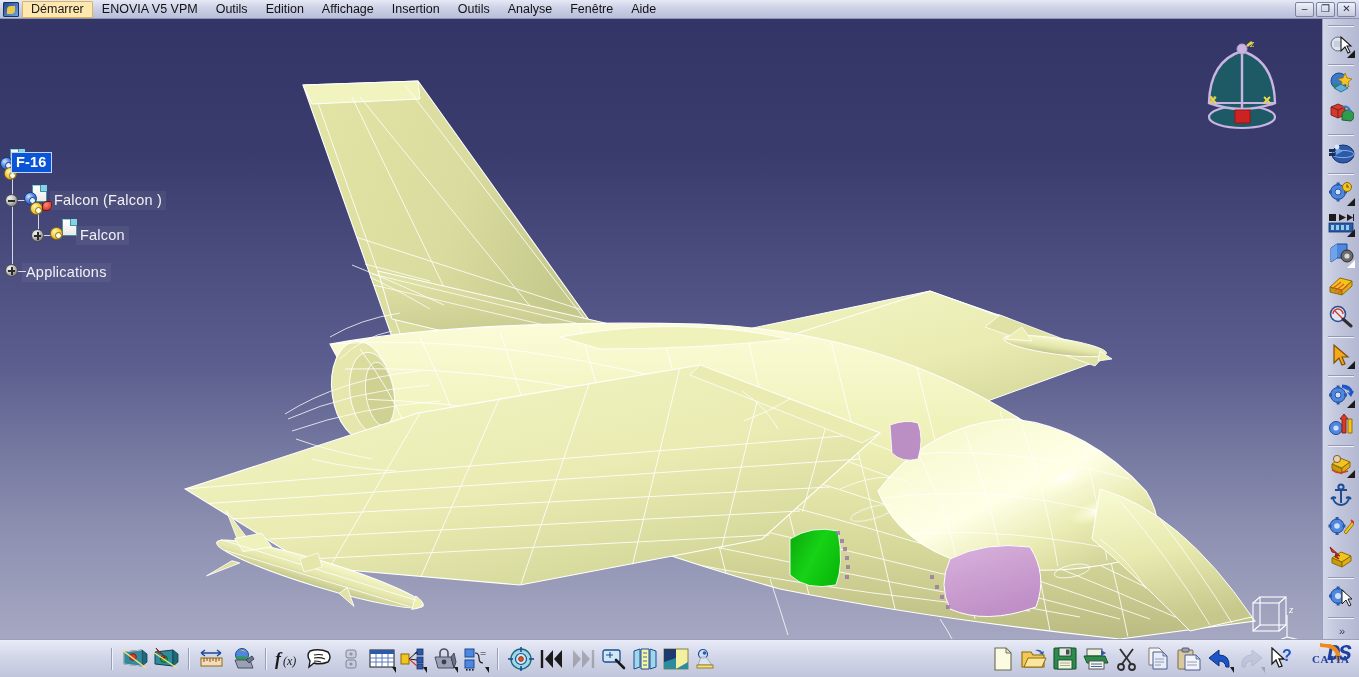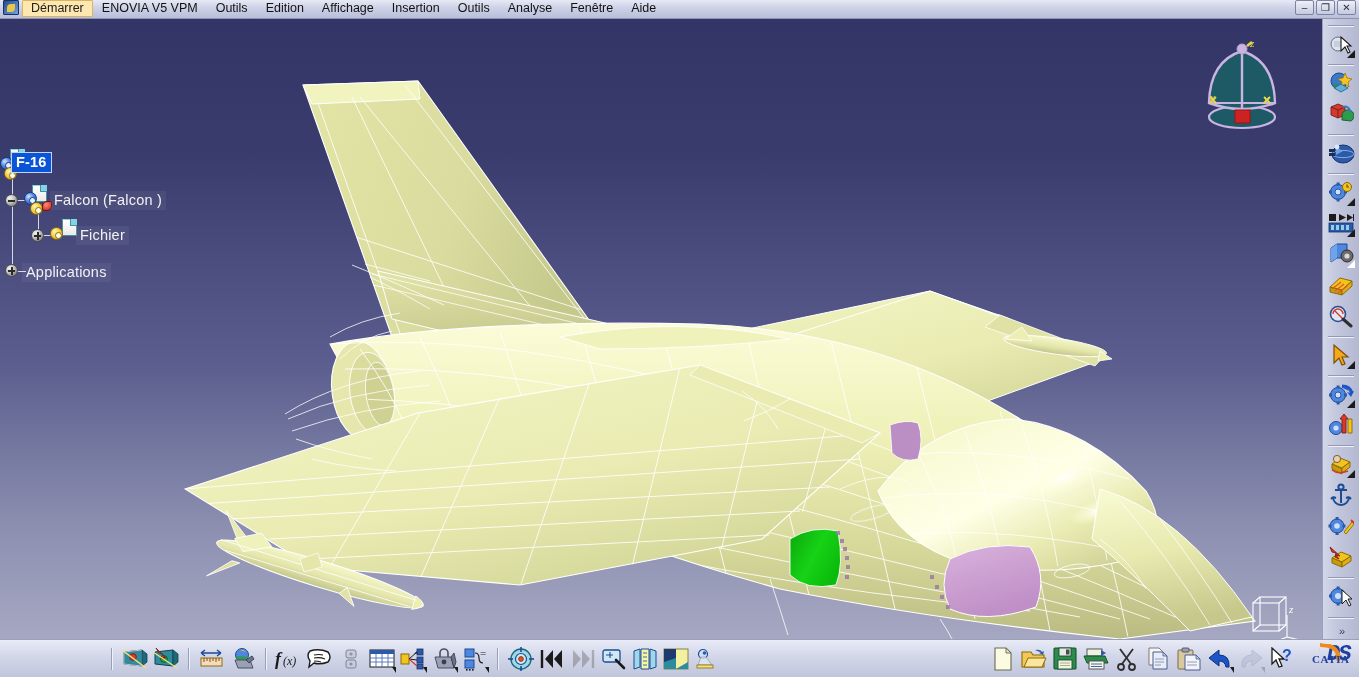--- a/index.html
+++ b/index.html
@@ -8,21 +8,21 @@
     font-family:"Liberation Sans", sans-serif;
     font-size:12px;
     background:#c3c7de;
     -webkit-font-smoothing:none;
   }
 
   
   #menubar{
     position:absolute; left:0; top:0; width:1359px; height:19px;
     background:linear-gradient(to bottom,#e6e9f5 0%,#ccd1e6 45%,#b9bfda 100%);
-    display:flex; border-bottom:1px solid #8e93ae;
+    display:flex; align-items:center; border-bottom:1px solid #8e93ae;
   }
   #app-icon{
     width:16px;height:15px;margin:0 3px 0 3px;flex:0 0 auto;position:relative;
     background:linear-gradient(135deg,#2a4a8a,#6fa3e0);
     border:1px solid #16306a;border-radius:1px;
   }
   #app-icon:after{
     content:"";position:absolute;left:3px;top:3px;width:8px;height:8px;
     background:#e8c84a;border-radius:50% 0 50% 0;
   }
@@ -465,21 +465,21 @@
     <div class="node-ball" style="left:5px; top:175px;"></div>
     <div class="doc-ico" style="left:32px; top:166px;"></div>
     <div class="gear-ico blue" style="left:24px; top:173px;"></div>
     <div class="gear-ico" style="left:30px; top:183px;"></div>
     <div class="red-tool" style="left:42px; top:182px;"></div>
     <div class="tree-label" style="left:50px; top:172px;">Falcon (Falcon )</div>
 
     <div class="node-ball plus" style="left:31px; top:210px;"></div>
     <div class="doc-ico" style="left:62px; top:200px;"></div>
     <div class="gear-ico" style="left:50px; top:208px;"></div>
-    <div class="tree-label" style="left:76px; top:207px;">Fichier</div>
+    <div class="tree-label" style="left:76px; top:207px;">Falcon</div>
 
     <div class="node-ball plus" style="left:5px; top:245px;"></div>
     <div class="tree-label" style="left:22px; top:244px;">Applications</div>
   </div>
 
   <svg id="compass" viewBox="0 0 92 95">
     <ellipse cx="46" cy="80" rx="33" ry="11" fill="#1d5a66" stroke="#c9b4e2" stroke-width="2.2"></ellipse>
     <path d="M13,66 Q14,24 46,14 Q78,24 79,66 Q46,78 13,66 Z" fill="#1d5a66" stroke="#c9b4e2" stroke-width="2.4"></path>
     <path d="M46,14 L46,80" stroke="#c9b4e2" stroke-width="2.4" fill="none"></path>
     <path d="M13,66 L79,66" stroke="#c9b4e2" stroke-width="2.2" fill="none"></path>

